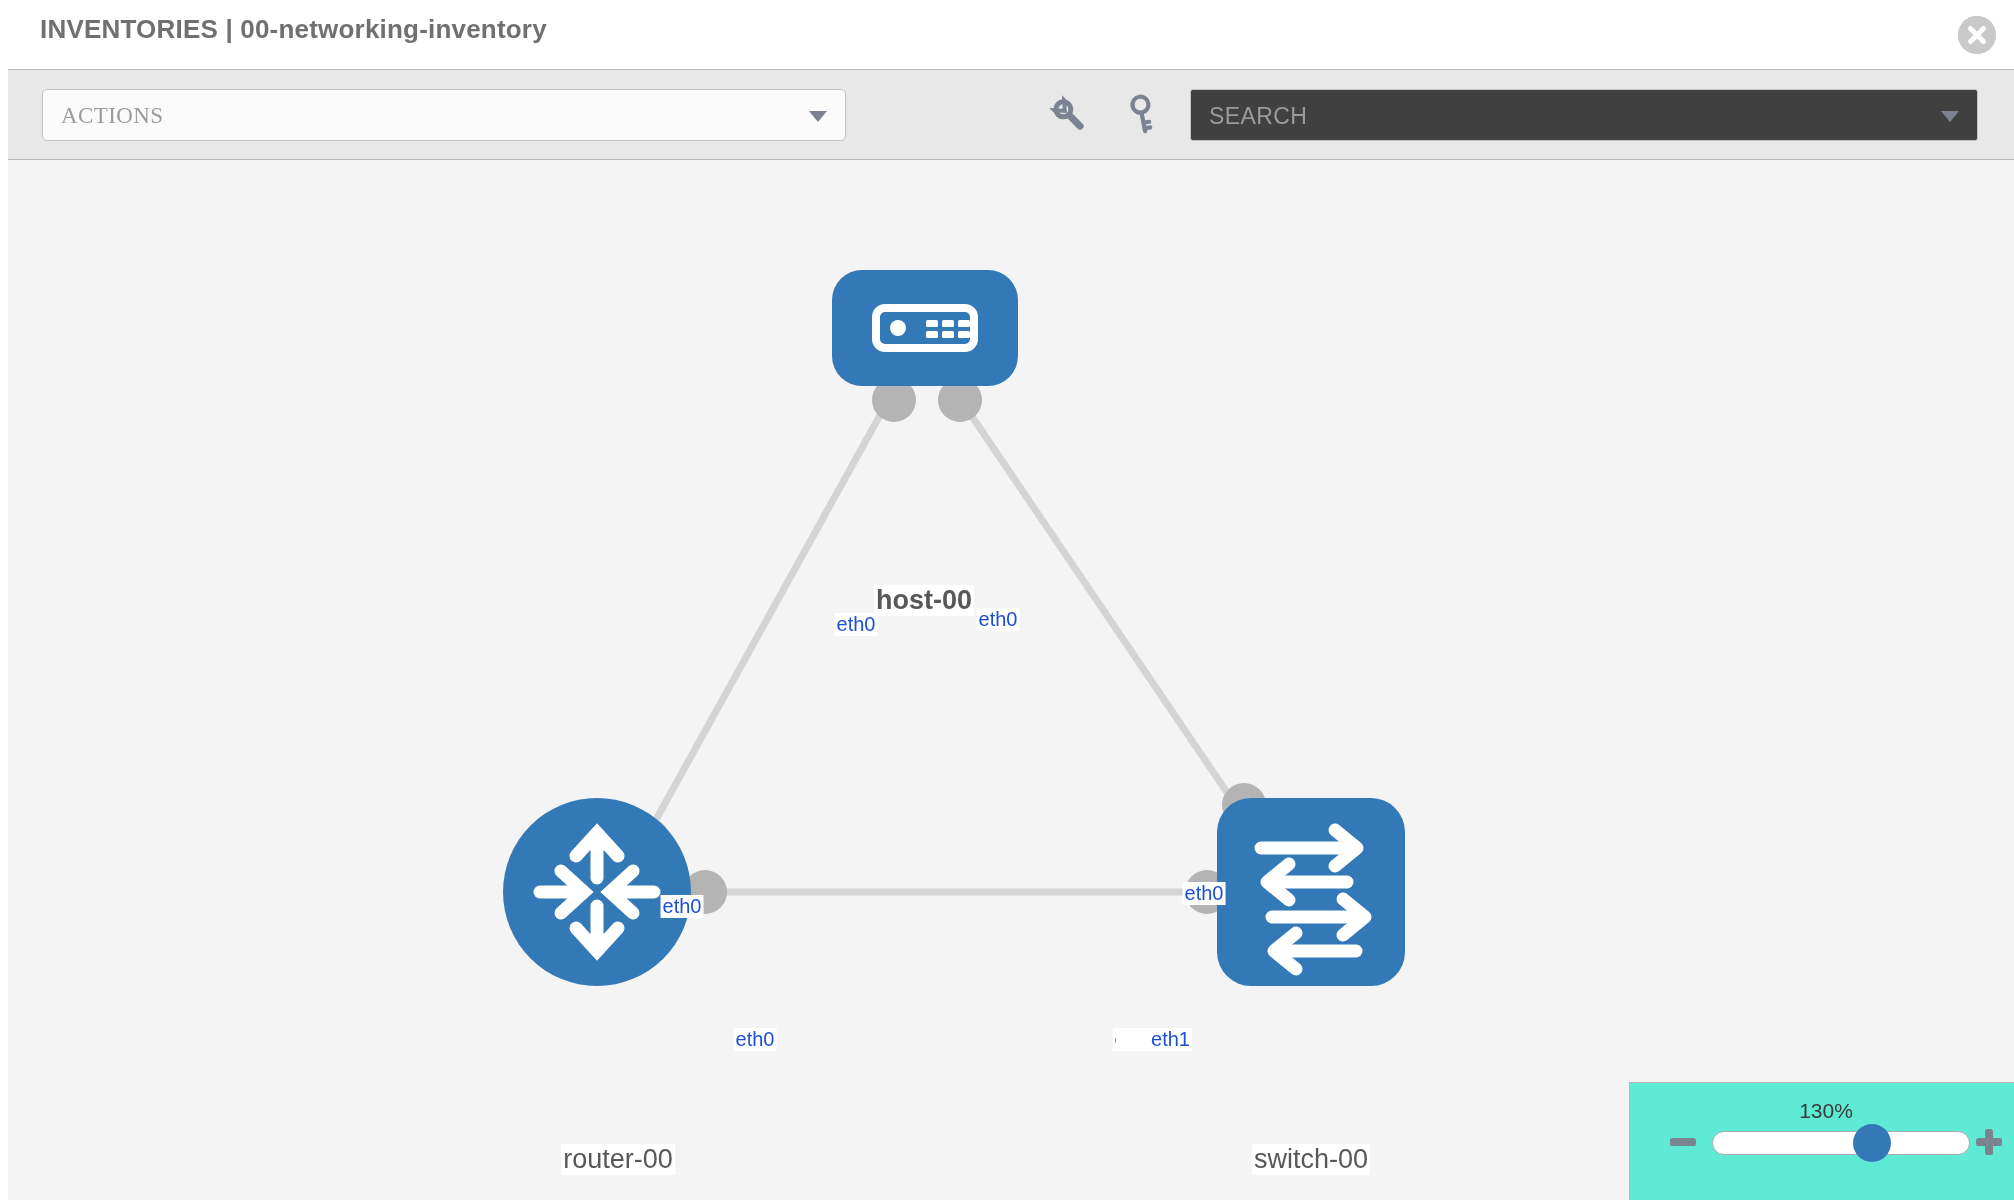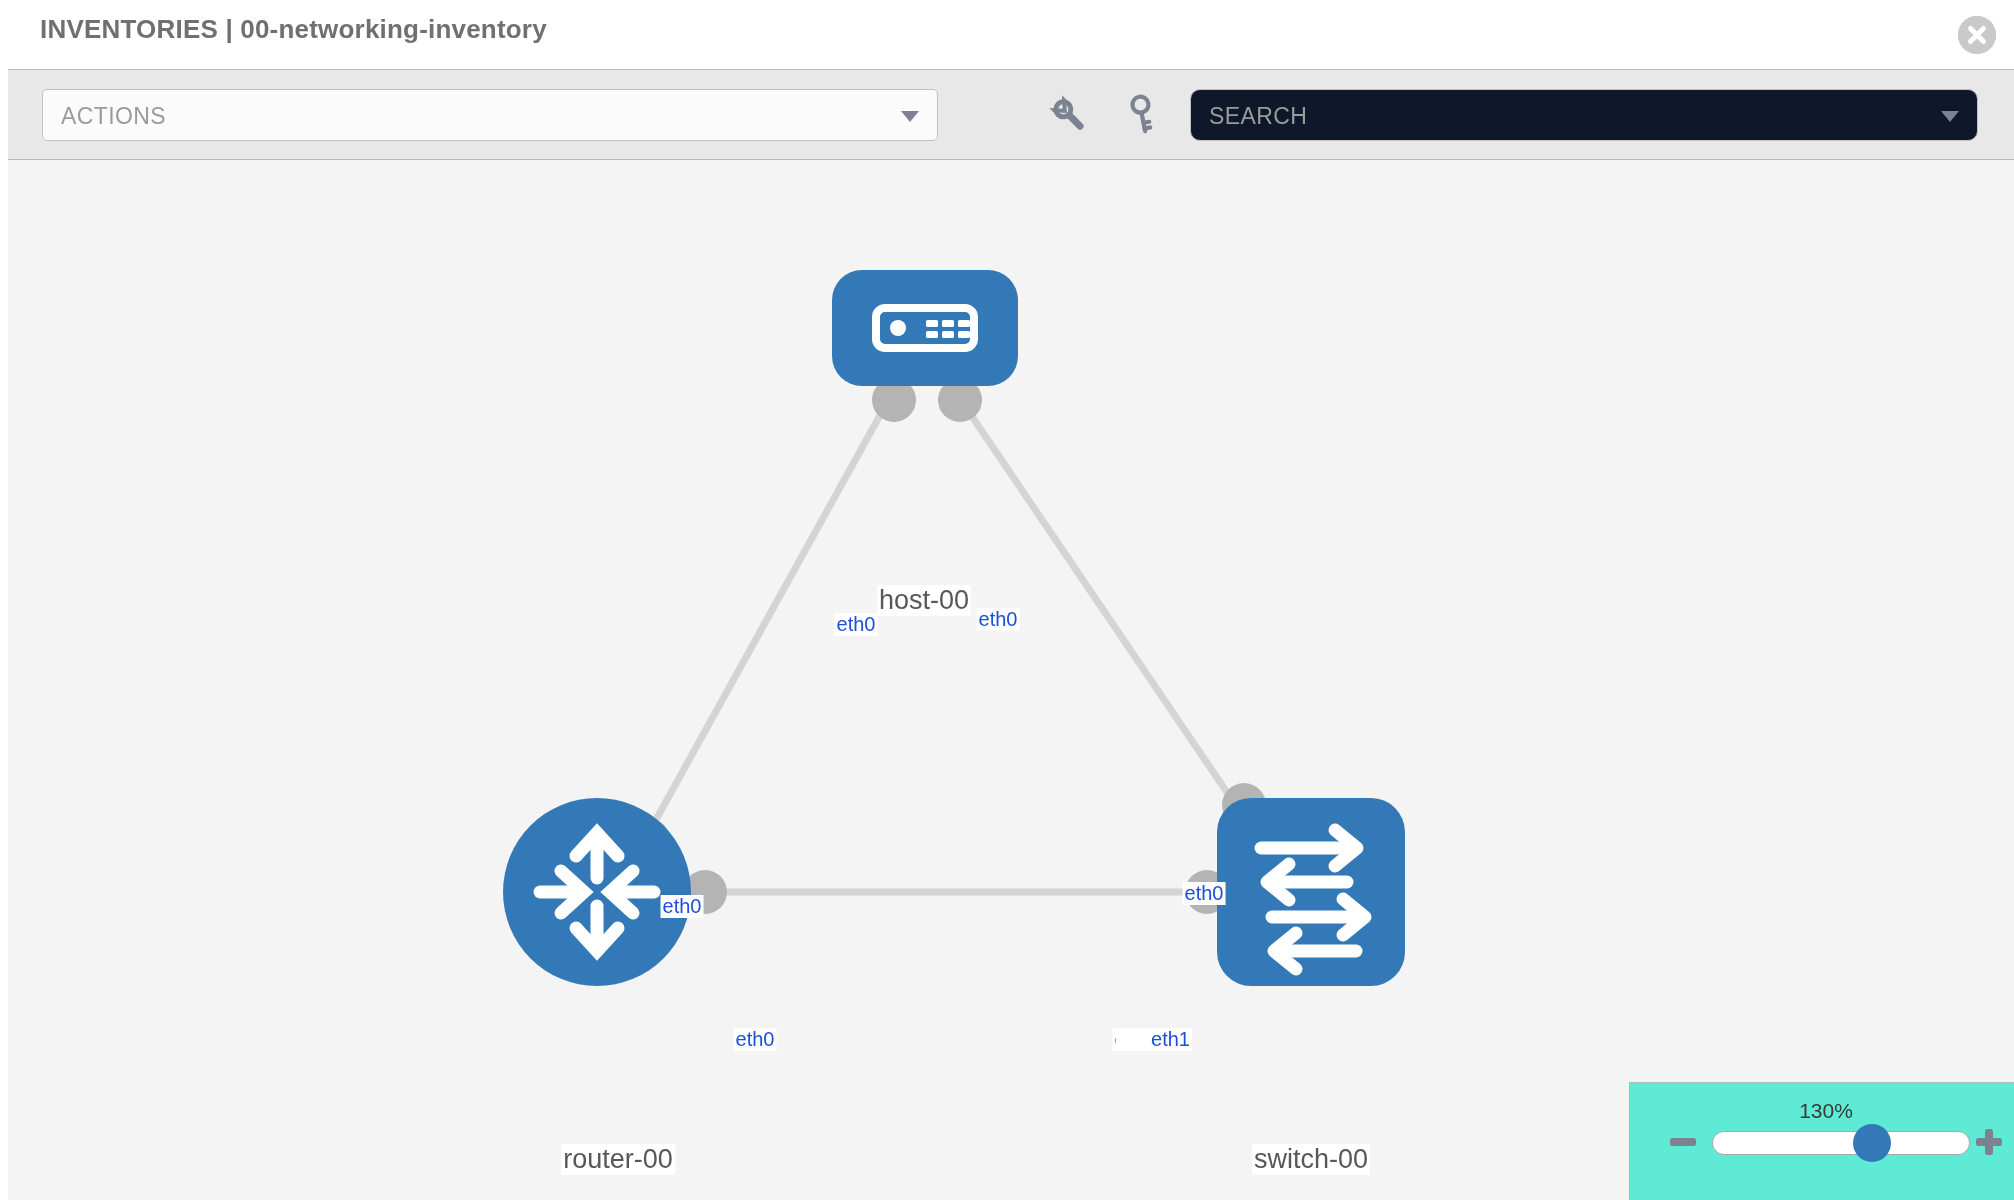--- a/index.html
+++ b/index.html
@@ -64,27 +64,28 @@
     width: 2014px;
     height: 90px;
     background: #e8e8e8;
     border-bottom: 1px solid #b7b7b7;
     box-sizing: border-box;
   }
   .actions-select {
     position: absolute;
     left: 34px;
     top: 19px;
-    width: 896px;
+    width: 804px;
     height: 52px;
     background: #fbfbfb;
     border: 1px solid #c2c2c2;
     border-radius: 5px;
     box-sizing: border-box;
     cursor: pointer;
+    font-family: Liberation Serif, serif;
   }
   .actions-select .label {
     position: absolute;
     left: 18px;
     top: 13px;
     font-size: 23px;
     color: #9b9b9b;
     letter-spacing: 0.4px;
   }
   .caret {
@@ -105,23 +106,23 @@
   }
   .icon-wrench { left: 1038px; }
   .icon-key    { left: 1112px; }
 
   .search-box {
     position: absolute;
     left: 1182px;
     top: 19px;
     width: 788px;
     height: 52px;
-    background: #0f172a;
+    background: #404040;
     border: 1px solid #c2c2c2;
-    border-radius: 10px;
+    border-radius: 3px;
     box-sizing: border-box;
     cursor: text;
   }
   .search-box .placeholder {
     position: absolute;
     left: 18px;
     top: 13px;
     font-size: 23px;
     color: #9b9b9b;
     letter-spacing: 0.4px;
@@ -325,21 +326,21 @@
 
           <line x1="1264" y1="757" x2="1355" y2="757"></line>
           <polyline points="1335,739 1357,757 1335,775"></polyline>
 
           <line x1="1348" y1="791" x2="1268" y2="791"></line>
           <polyline points="1288,773 1266,791 1288,809"></polyline>
         </g>
       </g>
     </svg>
 
-    <div class="node-label" style="left:916px; top:425px;">host-00</div>
+    <div class="node-label" style="left:916px; top:425px;font-weight:bold;">host-00</div>
     <div class="node-label" style="left:610px; top:984px;">router-00</div>
     <div class="node-label" style="left:1303px; top:984px;">switch-00</div>
 
     <div class="iface-label" style="left:848px;  top:453px;">eth0</div>
     <div class="iface-label" style="left:990px;  top:448px;">eth0</div>
     <div class="iface-label" style="left:674px;  top:735px;">eth0</div>
     <div class="iface-label" style="left:1196px; top:722px;">eth0</div>
     <div class="iface-label" style="left:747px;  top:868px;">eth0</div>
     <div class="iface-label" style="left:1126px; top:868px;">eth0</div>
     <div class="iface-label" style="left:1146px; top:868px;padding-left:35px;">eth1</div>

